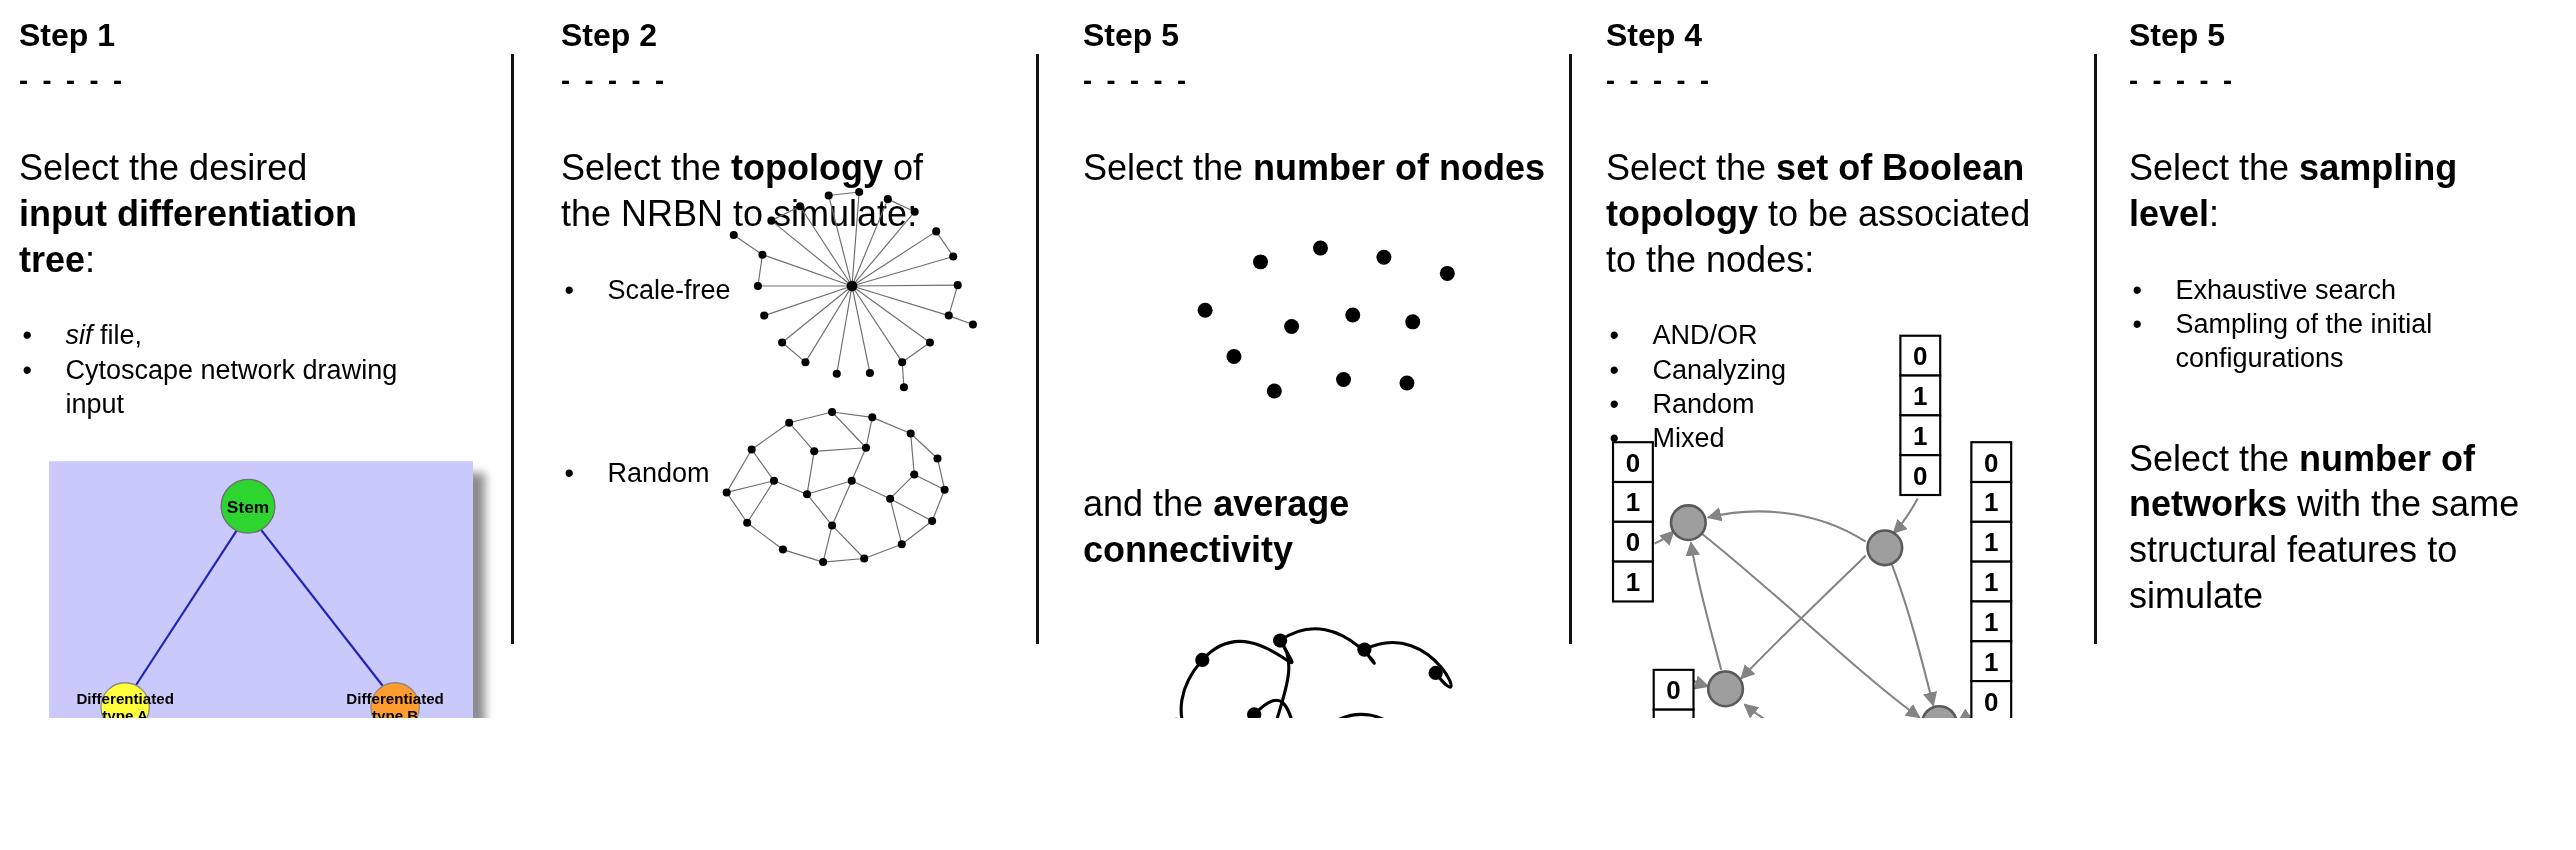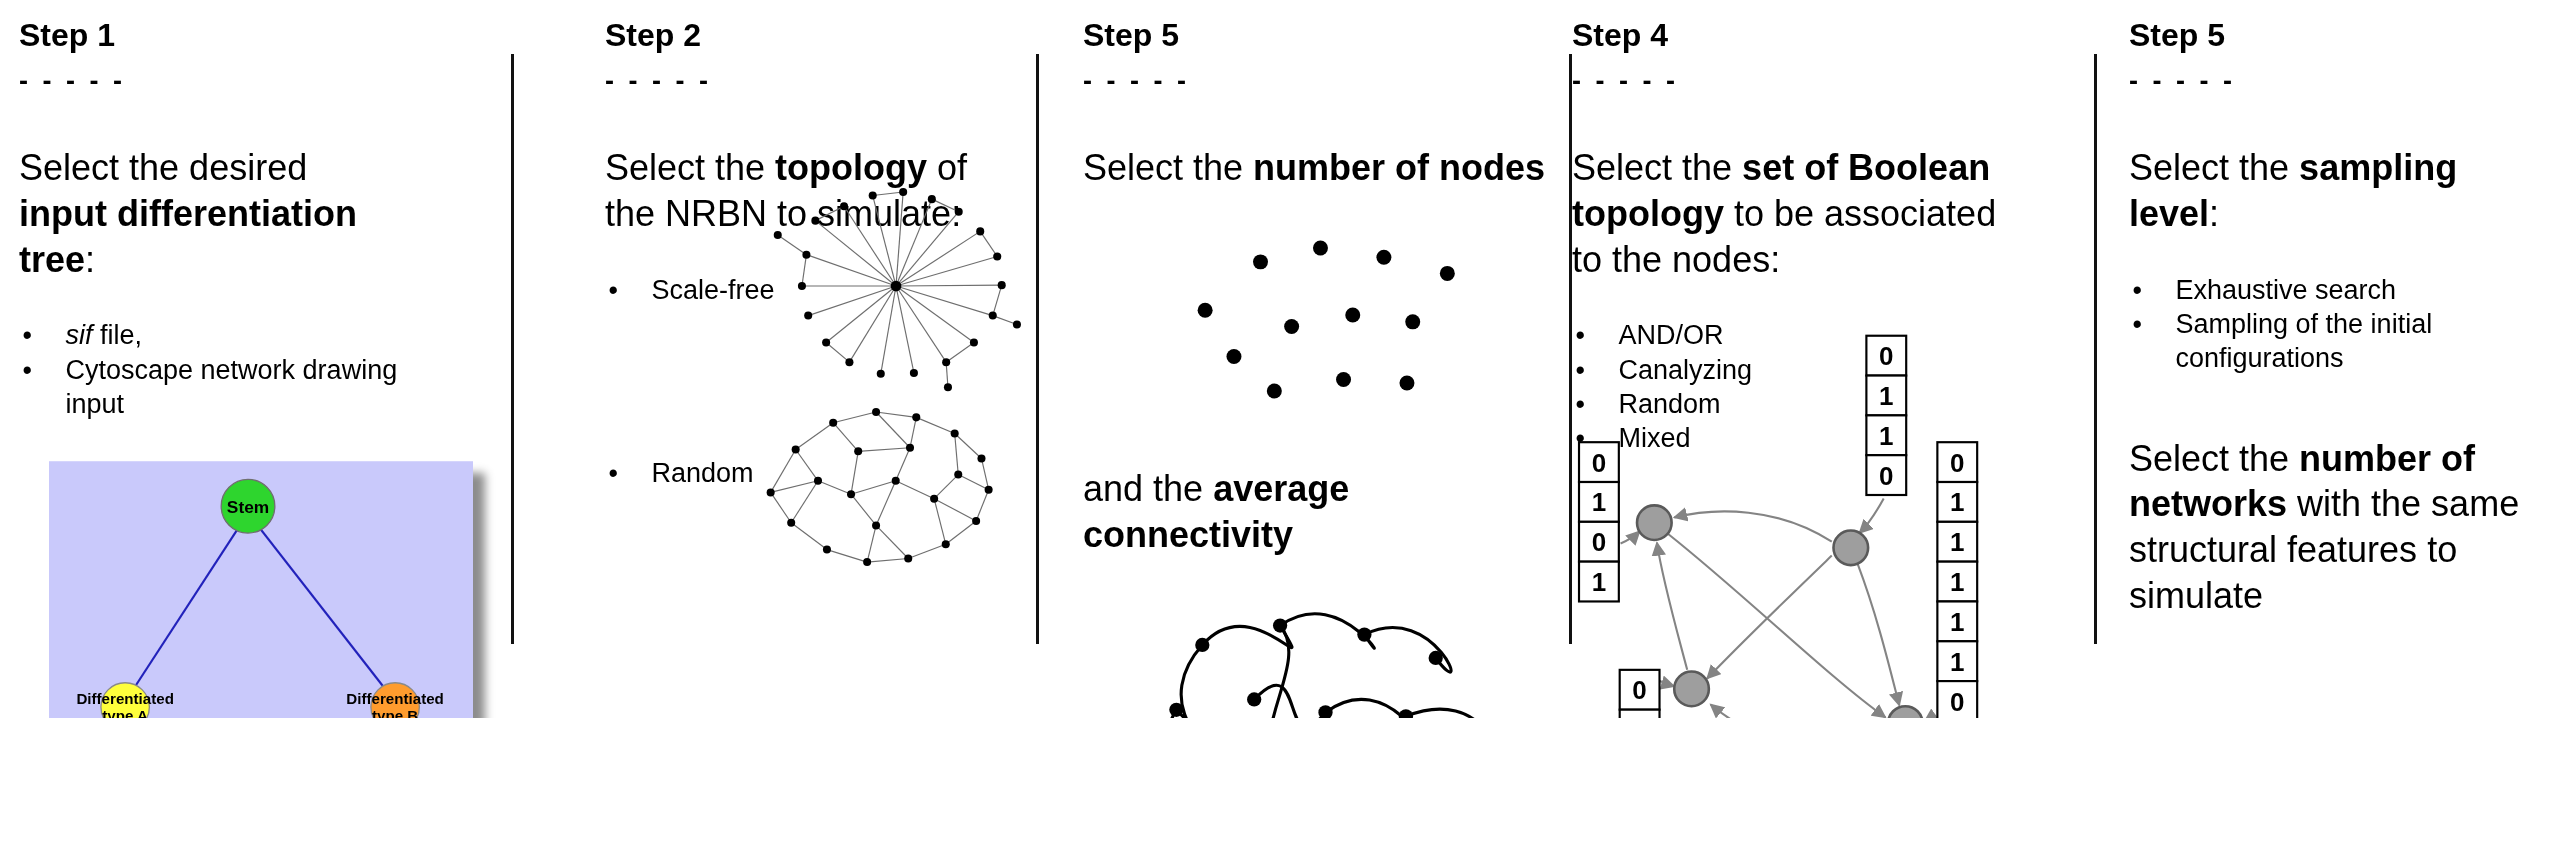--- a/index.html
+++ b/index.html
@@ -1,40 +1,40 @@
 <!DOCTYPE html>
 <html style="font-size:14px"><head>
 <meta charset="utf-8">
 <style>
   html,body{margin:0;padding:0;}
   body{font-family:"Liberation Sans","DejaVu Sans",sans-serif;background:#ffffff;}
   .page{position:relative;width:2576px;height:718px;background:#fff;color:#000;overflow:hidden;}
   .divider{position:absolute;top:54px;width:2.6px;height:590px;background:#111;}
   .col{position:absolute;top:17.3px;}
   #col1{left:19px;width:385px;}
-  #col2{left:561px;width:415px;margin-left:44px;}
+  #col2{left:561px;width:415px;}
   #col3{left:1083px;width:472px;}
-  #col4{left:1572px;width:450px;height:831px;}
+  #col4{left:1606px;width:450px;height:831px;}
   #col5{left:2129px;width:415px;}
   .step-title{font-size:32px;font-weight:700;}
   .dashes{font-size:27px;font-weight:700;margin-top:12px;letter-spacing:3.5px;white-space:pre;}
   .para{font-size:36px;line-height:1.27;}
   .intro{margin-top:48px;}
   .bullet{display:flex;align-items:flex-start;font-size:27px;line-height:1.27;}
   .marker{flex:0 0 43px;padding-left:3.5px;}
   .btext{flex:1;}
   b{font-weight:700;}
   i{font-style:italic;}
   .tree-fig{display:block;margin:40px 0 0 30px;box-shadow:12px 12px 8.7px rgba(0,0,0,0.45);}
   .sf-net{position:absolute;left:156px;top:166px;}
   .rnd-net{position:absolute;left:145px;top:370px;}
   .bullet-sf{margin-top:26px;}
   .bullet-rnd{margin-top:149px;}
   .dots-fig{display:block;margin:15.6px 0 0 76px;}
-  .conn-text{margin-top:47px;}
+  .conn-text{margin-top:62px;}
   .tangle-fig{display:block;margin:14px 0 0 48px;}
   .bool-fig{position:absolute;left:0;top:317px;}
   .networks-text{margin-top:60px;}
   svg text{font-family:"Liberation Sans","DejaVu Sans",sans-serif;}
   .cell-rect{fill:#fff;stroke:#000;stroke-width:2.5;}
   .cell-num{font-size:30px;font-weight:700;fill:#000;text-anchor:middle;}
   .bn-edge{fill:none;stroke:#848484;stroke-width:2.4;}
   .bn-node{fill:#9e9e9e;stroke:#5a5a5a;stroke-width:3;}
   .net-edge{stroke:#6e6e6e;stroke-width:1.3;}
   .net-dot{fill:#000;}

